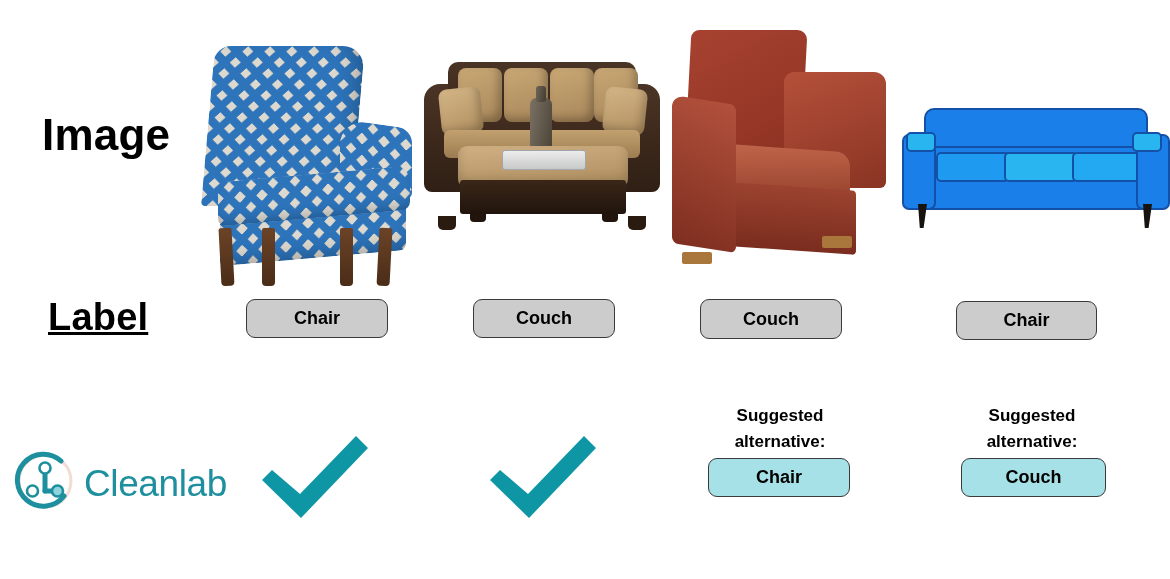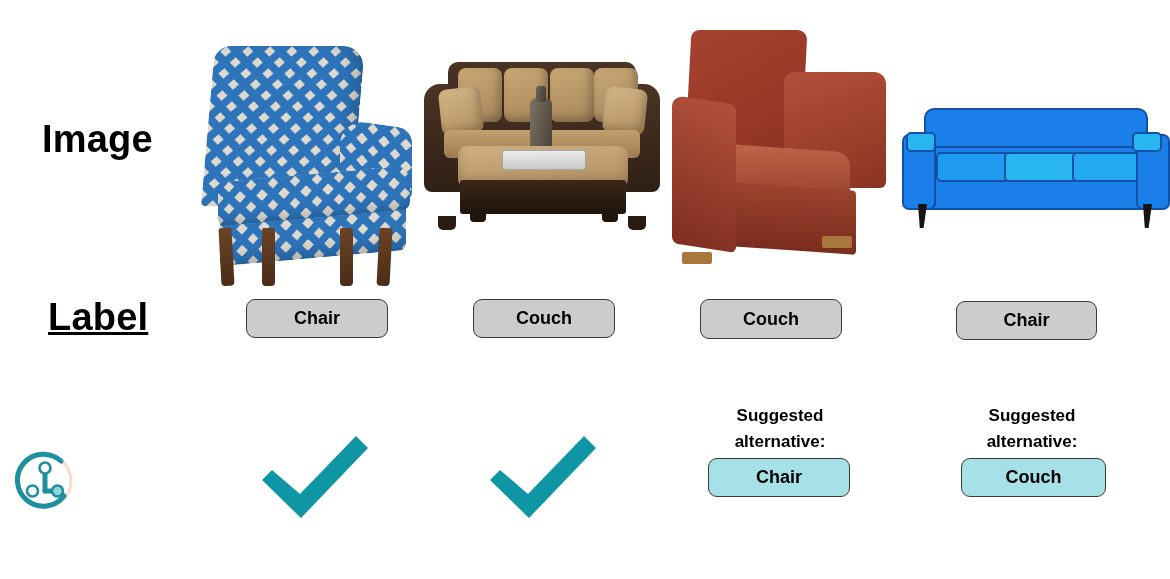--- a/index.html
+++ b/index.html
@@ -23,21 +23,21 @@
   }
 
   
   .row-label {
     position: absolute;
     font-weight: bold;
     color: #000;
     letter-spacing: .2px;
     white-space: nowrap;
   }
-  .row-label.image  { left: 42px;  top: 118px; font-size: 38px; }
+  .row-label.image  { left: 42px;  top: 110px; font-size: 44px; }
   .row-label.label  { left: 48px;  top: 296px; font-size: 38px; text-decoration: underline; }
 
   
   .img-cell {
     position: absolute;
   }
 
   
   .chev-chair { left: 190px; top: 46px; width: 225px; height: 240px; }
   .chev-chair .legs i {
@@ -354,20 +354,21 @@
       <svg width="62" height="62" viewBox="0 0 62 62" aria-hidden="true">
         <circle cx="31" cy="31" r="26" fill="none" stroke="#f2dcd4" stroke-width="3"></circle>
         <path d="M 47 11 A 26 26 0 1 0 50 46" fill="none" stroke="#1d8f9e" stroke-width="5" stroke-linecap="round"></path>
         <line x1="31" y1="18" x2="31" y2="41" stroke="#1d8f9e" stroke-width="5" stroke-linecap="round"></line>
         <line x1="31" y1="41" x2="43" y2="41" stroke="#1d8f9e" stroke-width="5" stroke-linecap="round"></line>
         <circle cx="31" cy="18" r="5.5" fill="#ffffff" stroke="#1d8f9e" stroke-width="2.6"></circle>
         <circle cx="43.5" cy="41" r="5.5" fill="#8fd4dc" stroke="#1d8f9e" stroke-width="2.6"></circle>
         <circle cx="18.5" cy="41" r="5.5" fill="#ffffff" stroke="#1d8f9e" stroke-width="2.6"></circle>
       </svg>
     </span>
+    <span class="brand-word">Cleanlab</span>
   </div>
 
   <span class="checkmark k1">
     <svg width="116" height="90" viewBox="0 0 116 90" aria-hidden="true">
       <path d="M6 48 L16 38 L44 62 L100 4 L112 16 L45 86 Z" fill="#0e96a5"></path>
     </svg>
   </span>
   <span class="checkmark k2">
     <svg width="116" height="90" viewBox="0 0 116 90" aria-hidden="true">
       <path d="M6 48 L16 38 L44 62 L100 4 L112 16 L45 86 Z" fill="#0e96a5"></path>

